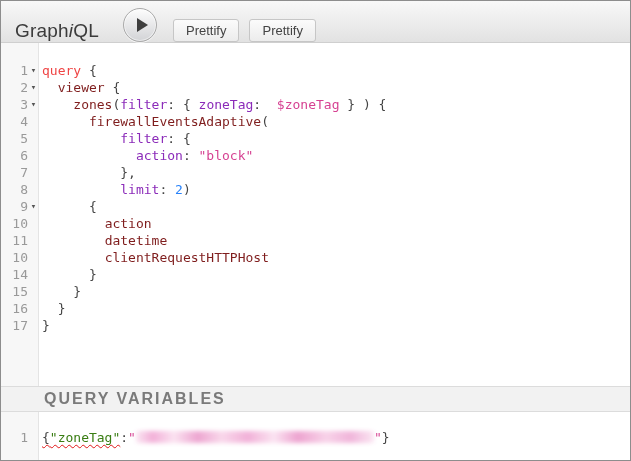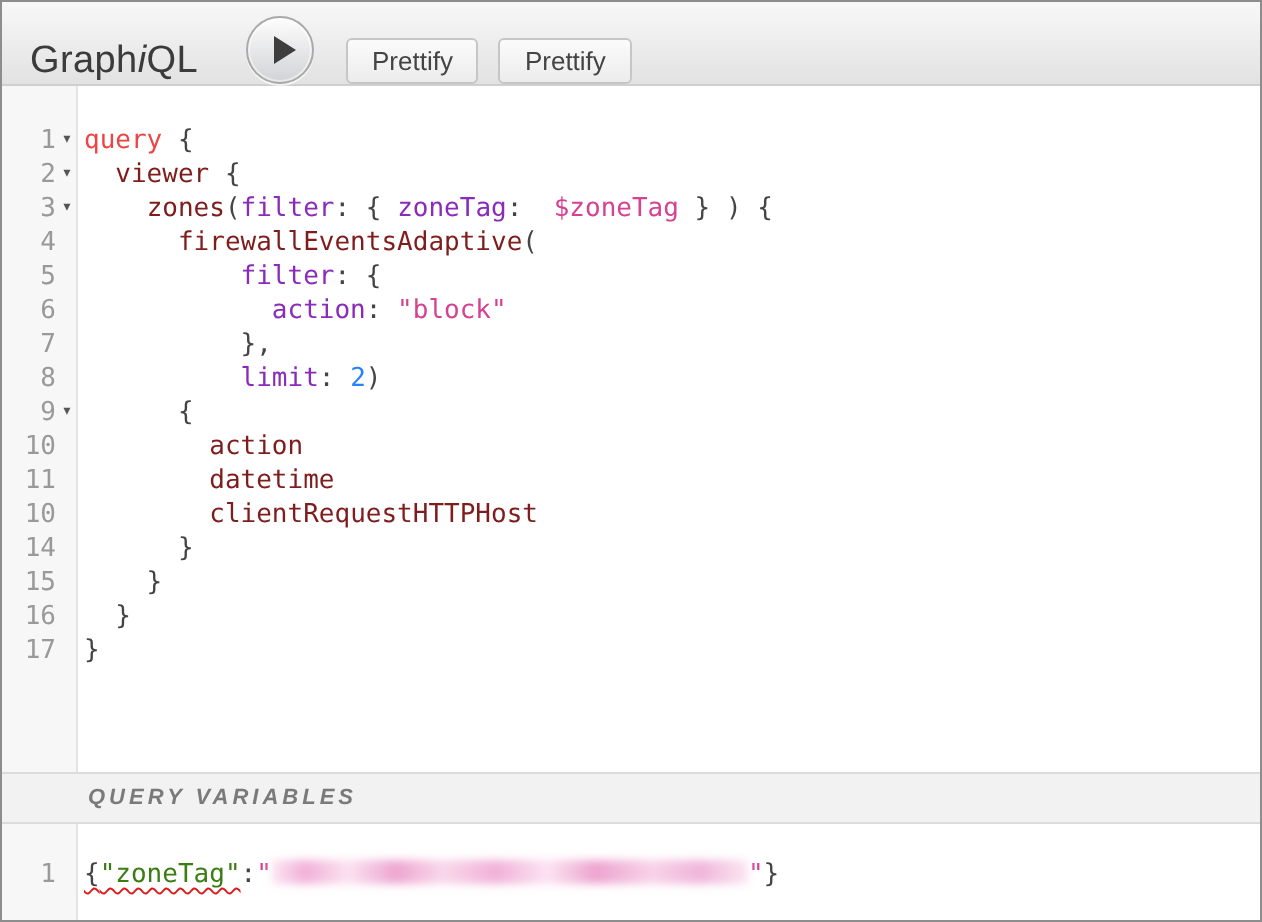--- a/index.html
+++ b/index.html
@@ -81,21 +81,21 @@
     filter:blur(2px);
   }
   
   .var-title {
     flex:0 0 26px; box-sizing:border-box;
     background:#f2f2f2;
     border-top:1px solid #dcdcdc; border-bottom:1px solid #dcdcdc;
     display:flex; align-items:center; padding-left:43px;
   }
   .var-title span {
-    font-size:11px; font-weight:bold; color:#7a7a7a; letter-spacing:2px;font-style:italic;
+    font-size:16px; font-weight:bold; color:#7a7a7a; letter-spacing:2px;
   }
 </style>
 </head>
 <body>
 
 <div class="window">
 
   <div class="toolbar">
     <div class="logo"><span>Graph</span><em>i</em><span>QL</span></div>
     <button class="execute">

